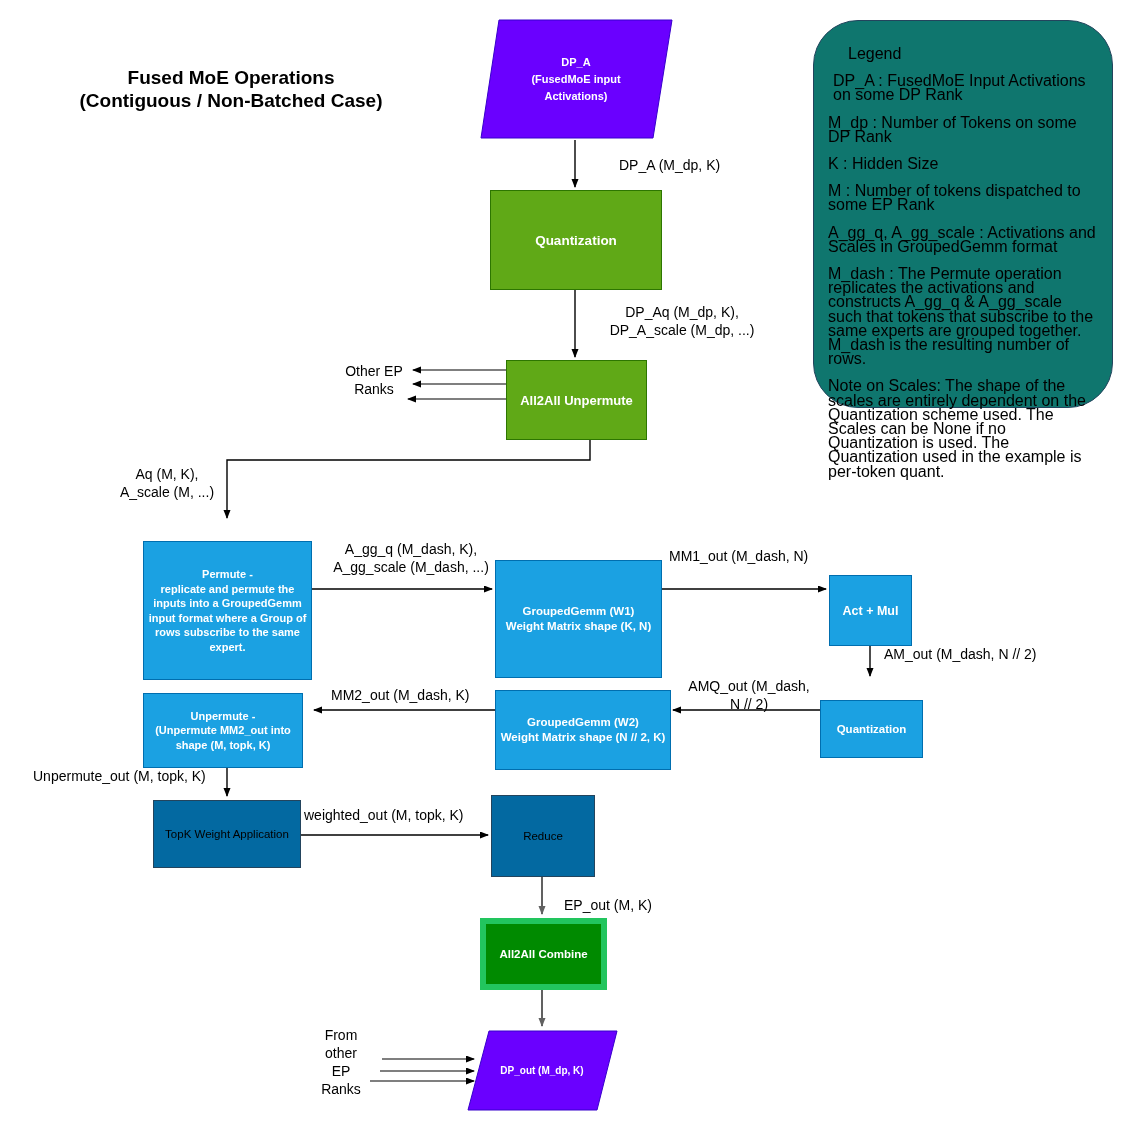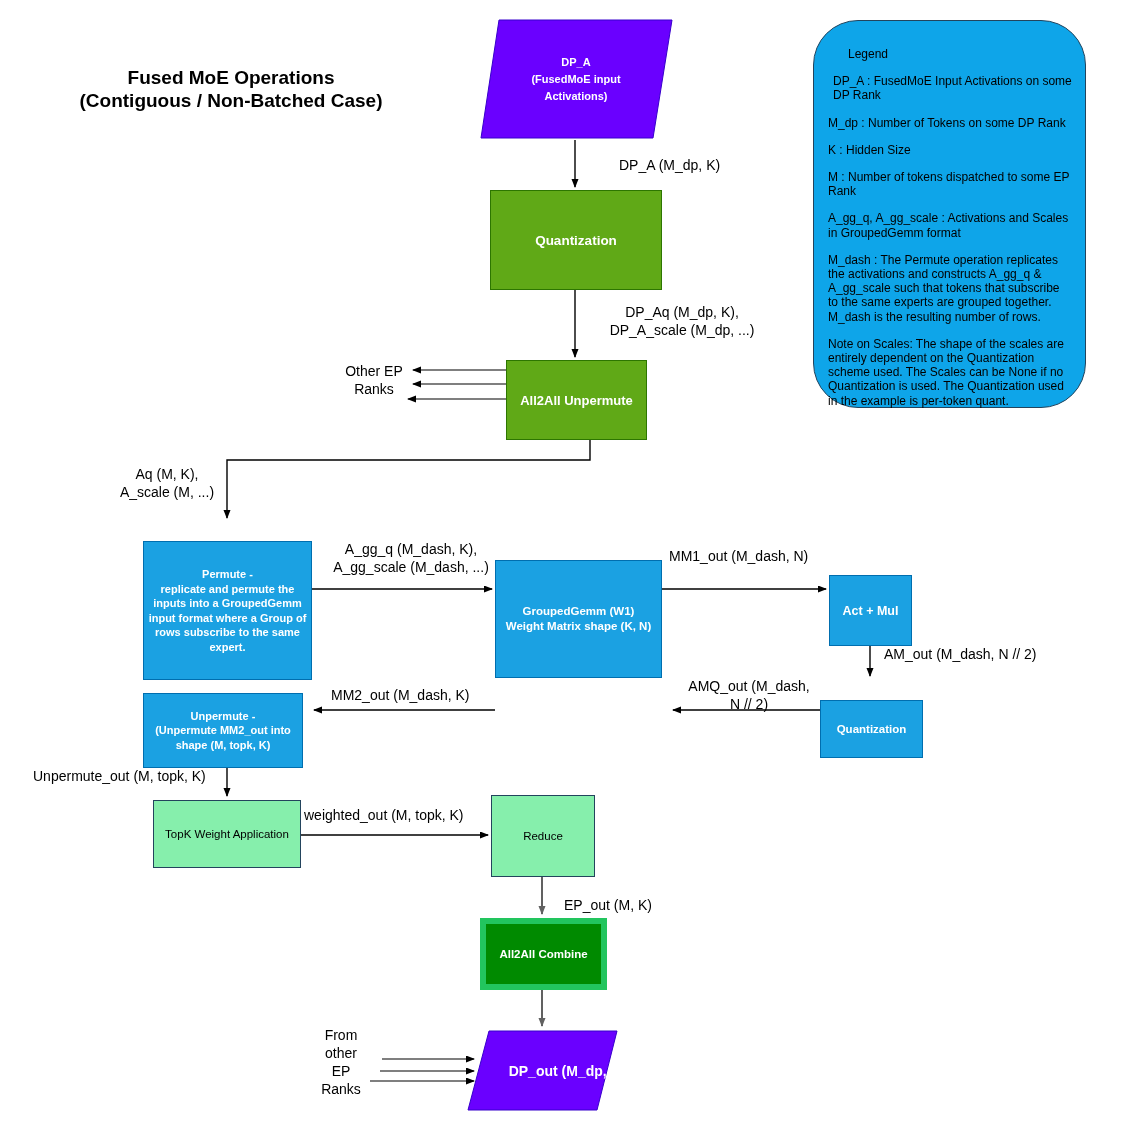--- a/index.html
+++ b/index.html
@@ -8,37 +8,37 @@
     font-family:"Liberation Sans","DejaVu Sans",sans-serif;overflow:hidden;
   }
   #arrows{position:absolute;left:0;top:0;width:1141px;height:1134px;pointer-events:none;}
   .node{
     position:absolute;display:flex;align-items:center;justify-content:center;
     text-align:center;white-space:pre-line;box-sizing:border-box;
   }
   .green{background:#60a917;border:1px solid #2d7600;color:#ffffff;font-weight:bold;}
   .dkgreen{background:#008a00;border:6px solid #22c55e;color:#ffffff;font-weight:bold;}
   .blue{background:#1ba1e2;border:1px solid #006eaf;color:#ffffff;font-weight:bold;margin-top:20px;}
-  .gray{background:#86efac;border:1px solid #23445d;color:#000000;}
+  .gray{background:#0369a1;border:1px solid #23445d;color:#000000;}
   .ptext{color:#ffffff;font-weight:bold;}
   .elabel{
     position:absolute;color:#000000;font-size:14px;line-height:18px;
     white-space:pre-line;
   }
   .ctr{text-align:center;}
   #title{
     position:absolute;left:48px;top:66px;width:366px;text-align:center;
     font-size:19px;font-weight:bold;line-height:23px;color:#000;white-space:pre-line;
   }
   #legend{
-    position:absolute;left:813px;top:20px;width:273px;height:388px;
-    background:#0ea5e9;border:1px solid #23445d;border-radius:45px;
+    position:absolute;left:813px;top:20px;width:300px;height:388px;
+    background:#0f766e;border:1px solid #23445d;border-radius:45px;
     box-sizing:border-box;padding:26px 13px 0 14px;
     display:flex;flex-direction:column;gap:13px;
-    font-size:12px;line-height:14.2px;color:#000;
+    font-size:16px;line-height:14.2px;color:#000;
   }
   #legend .ltitle{padding-left:20px;}
   #legend .indent1{padding-left:5px;}
 </style>
 </head>
 <body>
 
 <div id="canvas">
 
   <svg id="arrows" viewBox="0 0 1141 1134" xmlns="http://www.w3.org/2000/svg">
@@ -75,34 +75,36 @@
     <path d="M380 1071 L474 1071" stroke="#000" stroke-width="1.2" fill="none" marker-end="url(#ab)"></path>
     <path d="M370 1081 L474 1081" stroke="#000" stroke-width="1.2" fill="none" marker-end="url(#ab)"></path>
   </svg>
 
   <div id="title">Fused MoE Operations
 (Contiguous / Non-Batched Case)</div>
 
   <div class="node ptext" style="left:486px;top:20px;width:180px;height:118px;font-size:11px;line-height:17px;">DP_A
 (FusedMoE input
 Activations)</div>
-  <div class="node ptext" style="left:492px;top:1031px;width:150px;height:79px;font-size:14px;">DP_out (M_dp, K)</div>
+  <div class="node ptext" style="left:467px;top:1031px;width:150px;height:79px;font-size:10px;">DP_out (M_dp, K)</div>
 
   <div class="node green" style="left:490px;top:190px;width:172px;height:100px;font-size:13.5px;">Quantization</div>
   <div class="node green" style="left:506px;top:360px;width:141px;height:80px;font-size:13px;">All2All Unpermute</div>
   <div class="node blue" style="left:143px;top:521px;width:169px;height:139px;font-size:11px;line-height:14.5px;">Permute -
 replicate and permute the
 inputs into a GroupedGemm
 input format where a Group of
 rows subscribe to the same
 expert.</div>
   <div class="node blue" style="left:495px;top:540px;width:167px;height:118px;font-size:11.5px;line-height:15px;">GroupedGemm (W1)
 Weight Matrix shape (K, N)</div>
   <div class="node blue" style="left:829px;top:555px;width:83px;height:71px;font-size:12.5px;">Act + Mul</div>
   <div class="node blue" style="left:820px;top:680px;width:103px;height:58px;font-size:11.5px;">Quantization</div>
+  <div class="node blue" style="left:495px;top:670px;width:176px;height:80px;font-size:11.5px;line-height:15px;">GroupedGemm (W2)
+Weight Matrix shape (N // 2, K)</div>
   <div class="node blue" style="left:143px;top:673px;width:160px;height:75px;font-size:11px;line-height:14.5px;">Unpermute -
 (Unpermute MM2_out  into
 shape (M, topk, K)</div>
   <div class="node gray" style="left:153px;top:800px;width:148px;height:68px;font-size:11.5px;">TopK Weight Application</div>
   <div class="node gray" style="left:491px;top:795px;width:104px;height:82px;font-size:11.5px;">Reduce</div>
   <div class="node dkgreen" style="left:480px;top:918px;width:127px;height:72px;font-size:11.5px;">All2All Combine</div>
 
   <div class="elabel" style="left:619px;top:156px;">DP_A (M_dp, K)</div>
   <div class="elabel ctr" style="left:598px;top:303px;width:168px;">DP_Aq (M_dp, K),
 DP_A_scale (M_dp, ...)</div>

